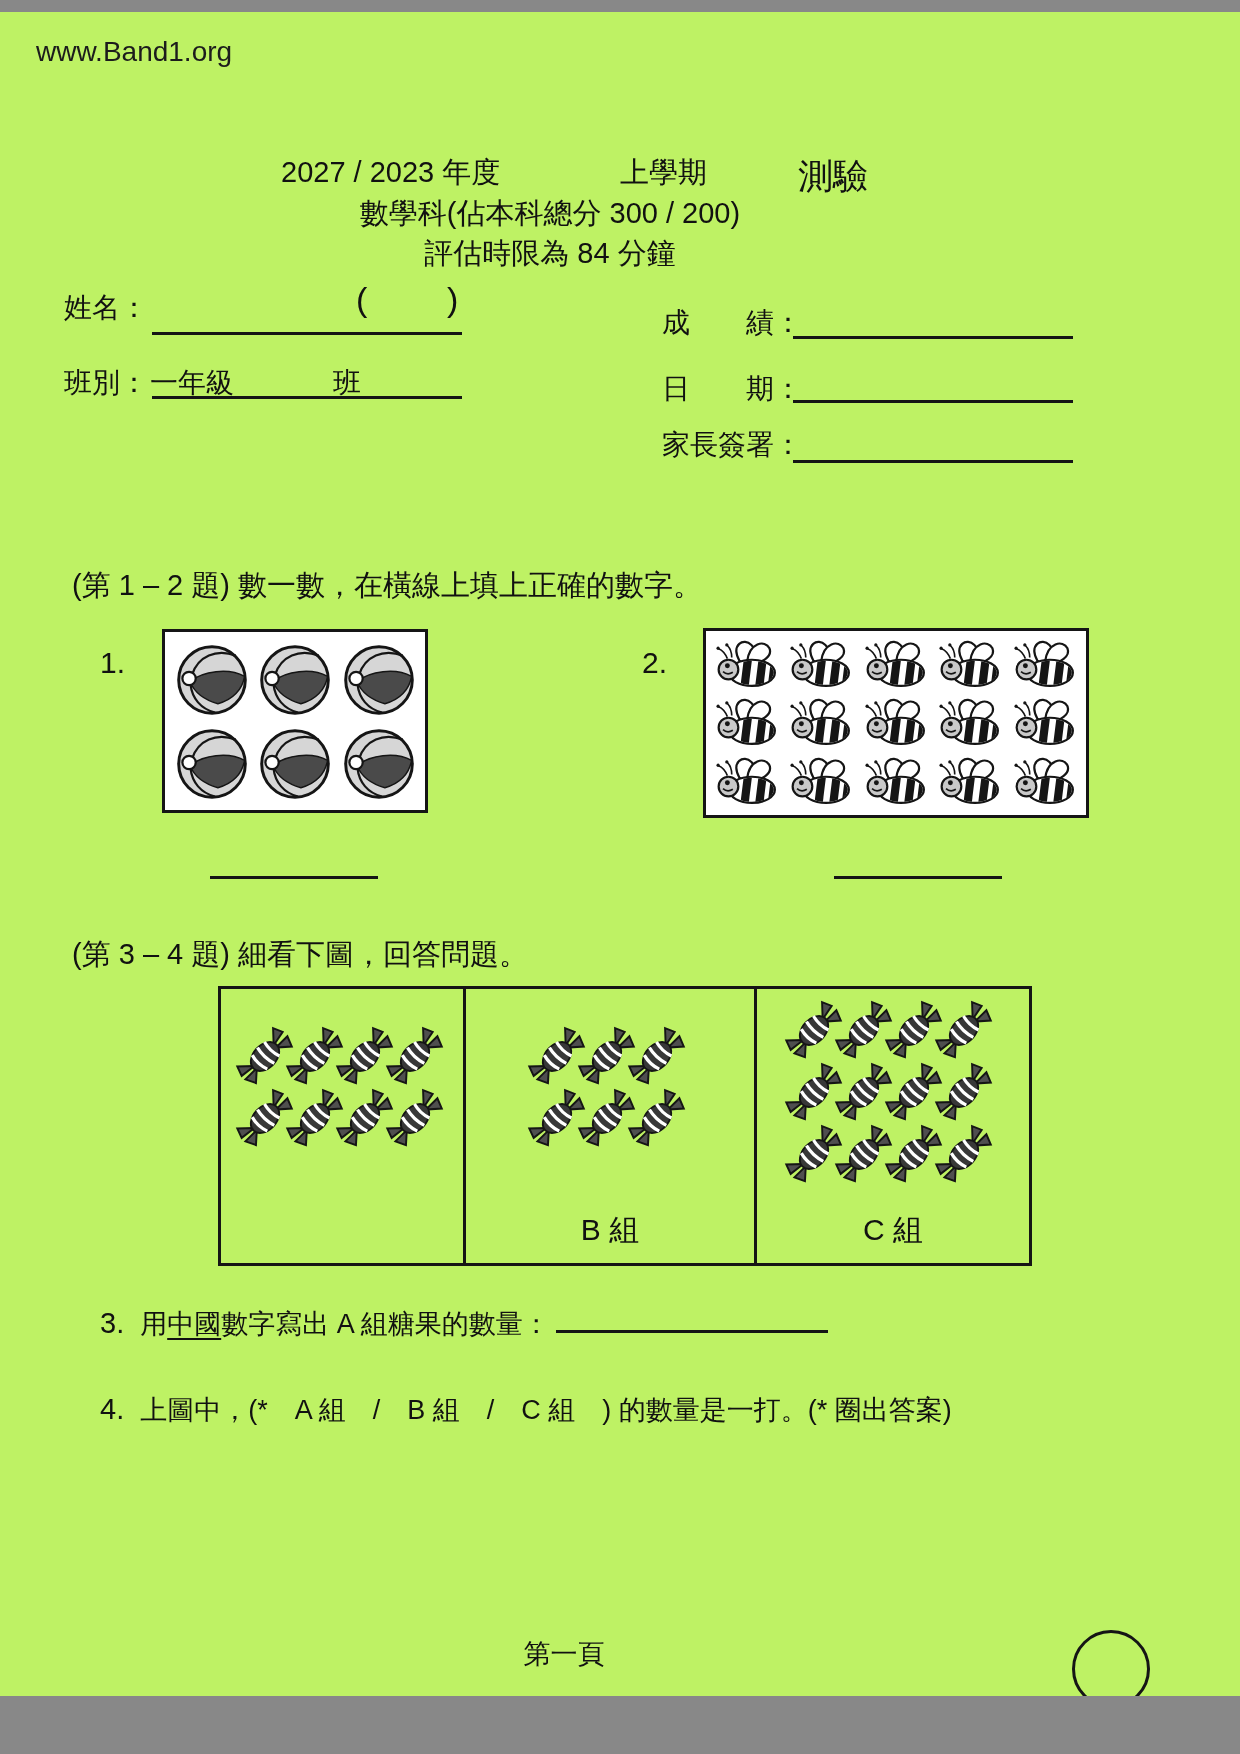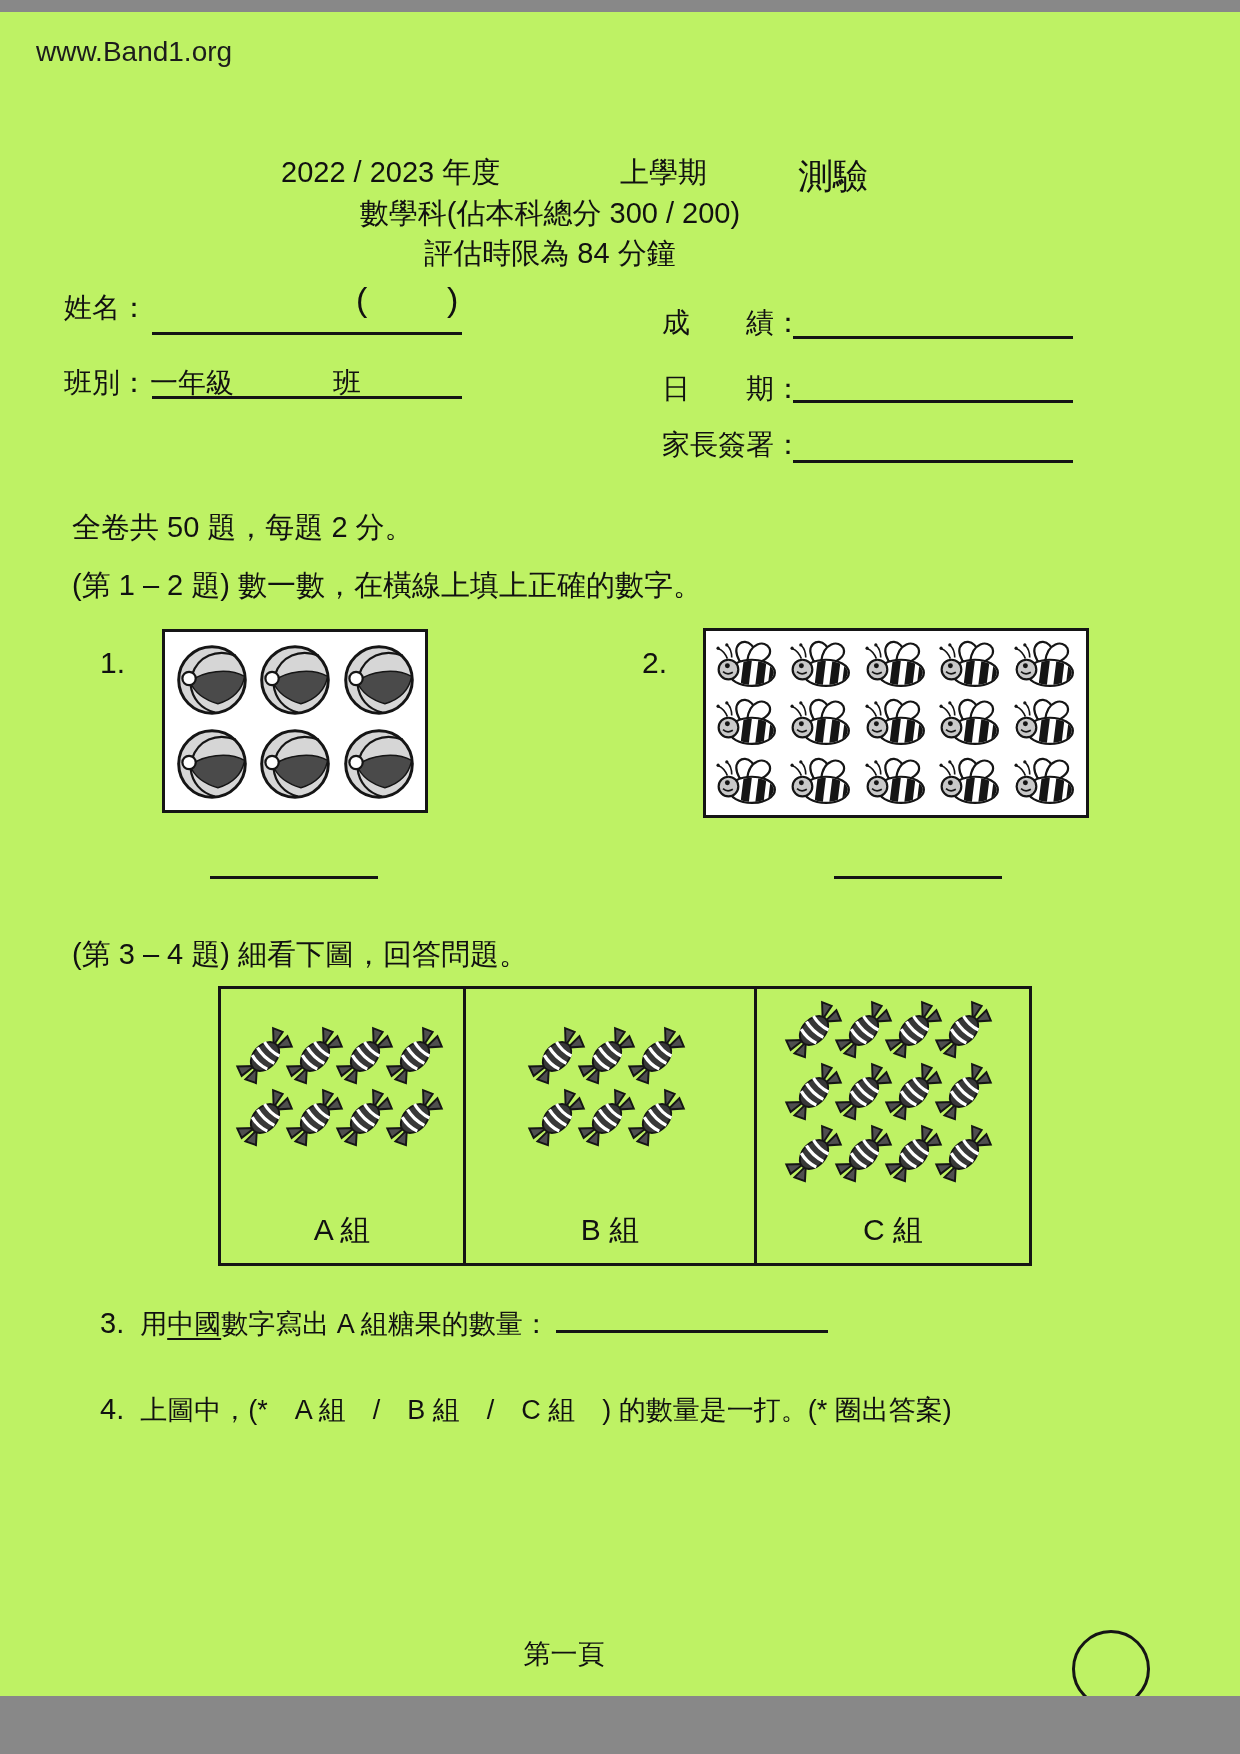--- a/index.html
+++ b/index.html
@@ -100,21 +100,21 @@
         <ellipse cx="50" cy="32" rx="26" ry="18" fill="#383838" stroke="#151515" stroke-width="3"></ellipse>
         <path d="M38,16 Q33,32 38,48" fill="none" stroke="#ffffff" stroke-width="5"></path>
         <path d="M52,14 Q47,32 52,50" fill="none" stroke="#ffffff" stroke-width="5"></path>
         <path d="M66,16 Q61,32 66,48" fill="none" stroke="#ffffff" stroke-width="5"></path>
       </symbol>
     </defs>
   </svg>
 
   <div class="abs watermark">www.Band1.org</div>
 
-  <div class="abs h-year">2022 / 2023 年度</div>
+  <div class="abs h-year">2027 / 2023 年度</div>
   <div class="abs h-term">上學期</div>
   <div class="abs h-exam">測驗</div>
   <div class="abs center h-subject">數學科(佔本科總分 300 / 200)</div>
   <div class="abs center h-time">評估時限為 84 分鐘</div>
 
   <div class="abs flabel" style="left:64px; top:277px;">姓名：</div>
   <div class="abs blank" style="left:152px; top:320px; width:310px;"></div>
   <div class="abs paren" style="left:356px; top:268px;">(</div>
   <div class="abs paren" style="left:447px; top:268px;">)</div>
 
@@ -125,21 +125,20 @@
 
   <div class="abs flabel" style="left:662px; top:292px;">成　　績：</div>
   <div class="abs blank" style="left:793px; top:324px; width:280px;"></div>
 
   <div class="abs flabel" style="left:662px; top:358px;">日　　期：</div>
   <div class="abs blank" style="left:793px; top:388px; width:280px;"></div>
 
   <div class="abs flabel" style="left:662px; top:414px;">家長簽署：</div>
   <div class="abs blank" style="left:793px; top:448px; width:280px;"></div>
 
-  <div class="abs body-line" style="left:72px; top:496px;">全卷共 50 題，每題 2 分。</div>
 
   <div class="abs body-line" style="left:72px; top:554px;">(第 1 – 2 題) 數一數，在橫線上填上正確的數字。</div>
 
   <div class="abs qnum" style="left:100px; top:634px;">1.</div>
   <div class="abs qbox" style="left:162px; top:617px; width:260px; height:178px;"></div>
   <div class="abs icon-grid q1-grid">
       <span class="icon-item">
         <svg viewBox="0 0 100 100">
           <use href="#sym-ball"></use>
         </svg>
@@ -292,21 +291,20 @@
             <svg viewBox="0 0 100 64">
               <use href="#sym-candy"></use>
             </svg>
           </span>
           <span class="icon-item">
             <svg viewBox="0 0 100 64">
               <use href="#sym-candy"></use>
             </svg>
           </span>
         </div>
-      <div class="group-label">A 組</div>
     </div>
     <div class="candy-cell cell-b">
       <div class="icon-grid candy-grid grid-b">
           <span class="icon-item">
             <svg viewBox="0 0 100 64">
               <use href="#sym-candy"></use>
             </svg>
           </span>
           <span class="icon-item">
             <svg viewBox="0 0 100 64">

